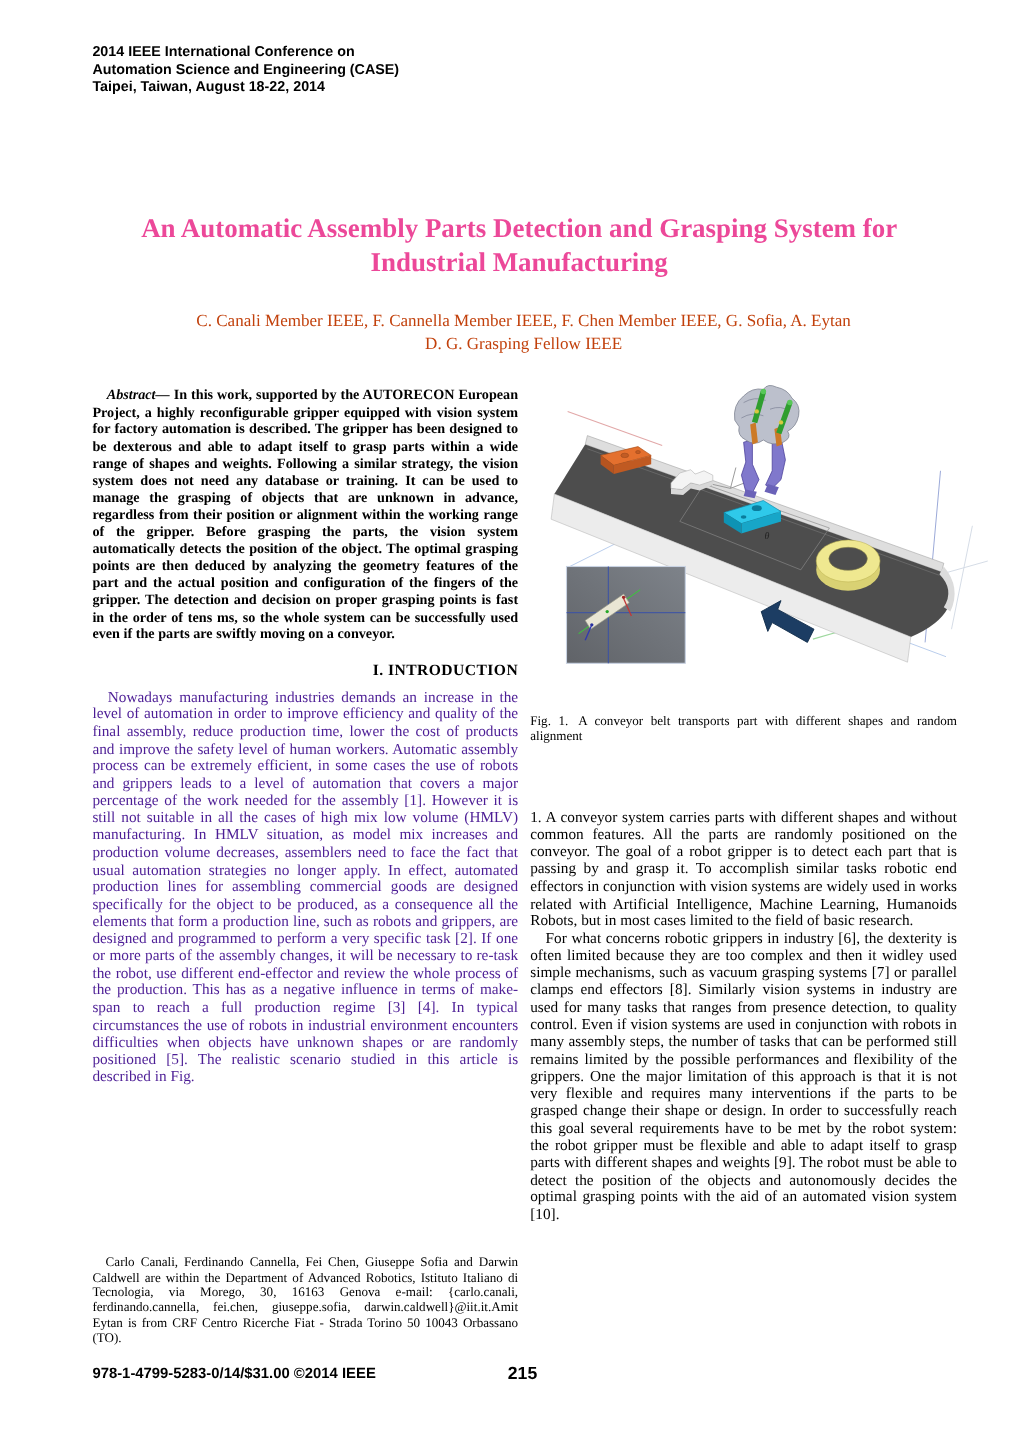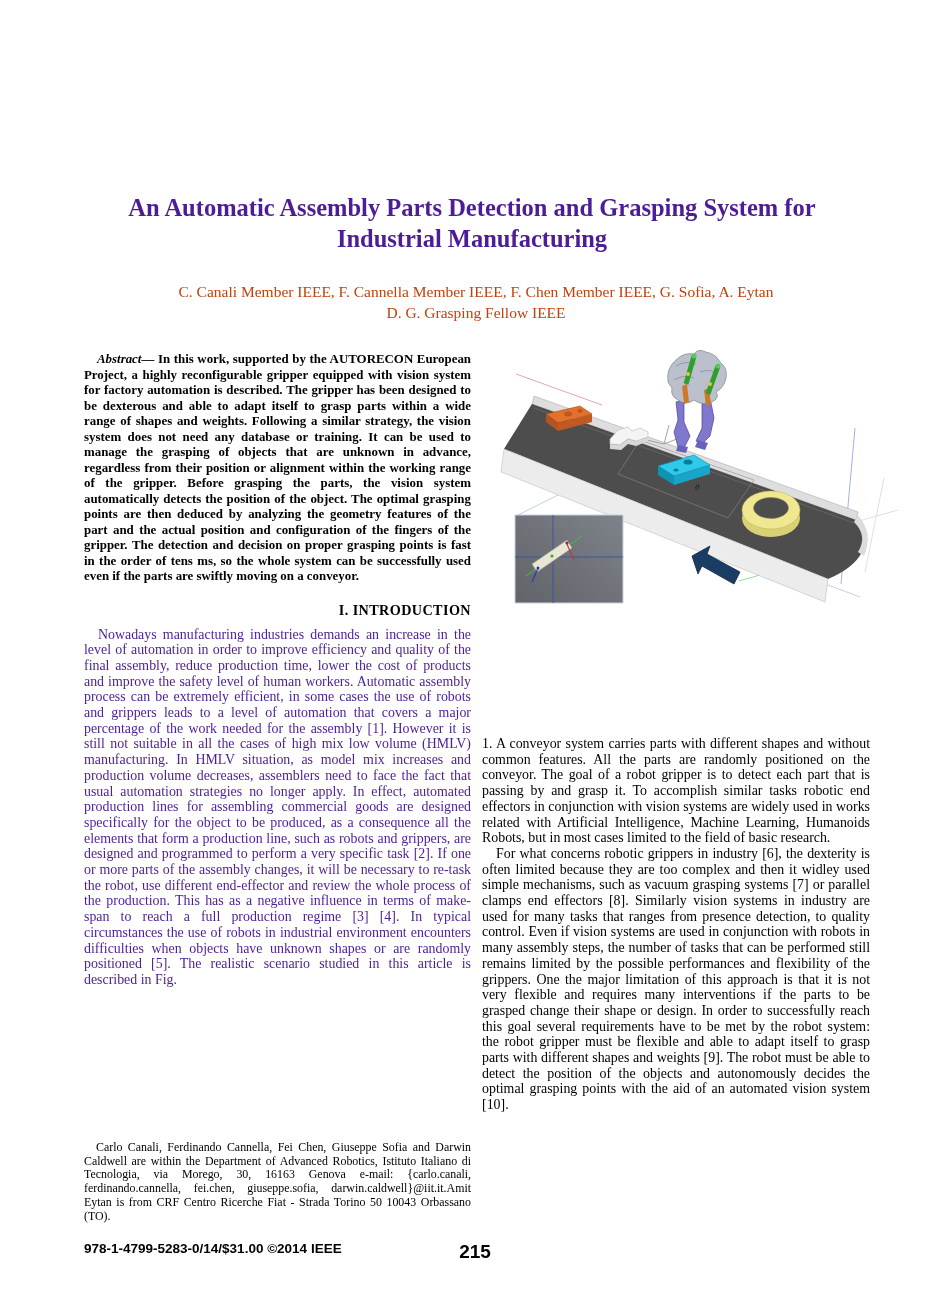--- a/index.html
+++ b/index.html
@@ -7,21 +7,21 @@
     position:relative;width:925px;height:1309px;background:#fff;
     font-family:"Liberation Serif", serif;color:#111;overflow:hidden;
   }
   .conf-header{
     position:absolute;left:84px;top:39px;
     font-family:"Liberation Sans", sans-serif;font-weight:bold;
     font-size:13px;line-height:16px;color:#000;
   }
   .paper-title{
     position:absolute;left:84px;top:192px;width:776px;text-align:center;
-    font-size:24.5px;font-weight:bold;line-height:31px;color:#4c1d95;
+    font-size:24.5px;font-weight:bold;line-height:31px;color:#ec4899;
   }
   .paper-authors{
     position:absolute;left:88px;top:281px;width:776px;text-align:center;
     font-size:15.5px;line-height:21px;color:#c2410c;
   }
   .col-left{position:absolute;left:84px;top:352px;width:387px;}
   .abstract{
     font-weight:bold;font-size:12.9px;line-height:15.5px;text-align:justify;
     color:#000;
   }
@@ -50,28 +50,33 @@
     font-size:13.9px;line-height:15.7px;text-align:justify;color:#000;
   }
   .right-text p{margin:0;}
   .right-text p.indented{text-indent:14px;}
   .footer-copy{
     position:absolute;left:84px;top:1241px;
     font-family:"Liberation Sans", sans-serif;font-weight:bold;font-size:13.5px;color:#000;text-align:right;
   }
   .footer-page{
     position:absolute;left:420px;top:1241px;width:110px;text-align:center;
-    font-family:"Liberation Sans", sans-serif;font-weight:bold;font-size:19px;color:#000;
+    font-family:"Liberation Sans", sans-serif;font-weight:bold;font-size:16px;color:#000;
   }
 </style>
 </head>
 <body>
 
 <div class="page">
 
+  <div class="conf-header">
+    <div>2014 IEEE International Conference on</div>
+    <div>Automation Science and Engineering (CASE)</div>
+    <div>Taipei, Taiwan, August 18-22, 2014</div>
+  </div>
 
   <div class="paper-title">
     <div>An Automatic Assembly Parts Detection and Grasping System for</div>
     <div>Industrial Manufacturing</div>
   </div>
 
   <div class="paper-authors">
     <div>C. Canali Member IEEE, F. Cannella Member IEEE, F. Chen Member IEEE, G. Sofia, A. Eytan</div>
     <div>D. G. Grasping Fellow IEEE</div>
   </div>
@@ -182,20 +187,23 @@
         <circle cx="50" cy="224" r="1.5" fill="#2830a0"></circle>
         <circle cx="64" cy="212" r="1.5" fill="#28a828"></circle>
       </g>
 
       <g>
         <polygon points="204,212 222,202 219,210 252,228 246,240 214,222 210,230" fill="#1c3d63" stroke="#0e2a48" stroke-width="0.8"></polygon>
       </g>
     </svg>
   </div>
 
+  <div class="fig-caption">
+    <span>Fig. 1.</span><span class="cap-text">A conveyor belt transports part with different shapes and random alignment</span>
+  </div>
 
   <div class="right-text">
     <p>1. A conveyor system carries parts with different shapes and without common features. All the parts are randomly positioned on the conveyor. The goal of a robot gripper is to detect each part that is passing by and grasp it. To accomplish similar tasks robotic end effectors in conjunction with vision systems are widely used in works related with Artificial Intelligence, Machine Learning, Humanoids Robots, but in most cases limited to the field of basic research.</p>
     <p class="indented">For what concerns robotic grippers in industry [6], the dexterity is often limited because they are too complex and then it widley used simple mechanisms, such as vacuum grasping systems [7] or parallel clamps end effectors [8]. Similarly vision systems in industry are used for many tasks that ranges from presence detection, to quality control. Even if vision systems are used in conjunction with robots in many assembly steps, the number of tasks that can be performed still remains limited by the possible performances and flexibility of the grippers. One the major limitation of this approach is that it is not very flexible and requires many interventions if the parts to be grasped change their shape or design. In order to successfully reach this goal several requirements have to be met by the robot system: the robot gripper must be flexible and able to adapt itself to grasp parts with different shapes and weights [9]. The robot must be able to detect the position of the objects and autonomously decides the optimal grasping points with the aid of an automated vision system [10].</p>
   </div>
 
   <div class="footnote">
     <p>Carlo Canali, Ferdinando Cannella, Fei Chen, Giuseppe Sofia and Darwin Caldwell are within the Department of Advanced Robotics, Istituto Italiano di Tecnologia, via Morego, 30, 16163 Genova e-mail: {carlo.canali, ferdinando.cannella, fei.chen, giuseppe.sofia, darwin.caldwell}@iit.it.Amit Eytan is from CRF Centro Ricerche Fiat - Strada Torino 50 10043 Orbassano (TO).</p>
   </div>
 

